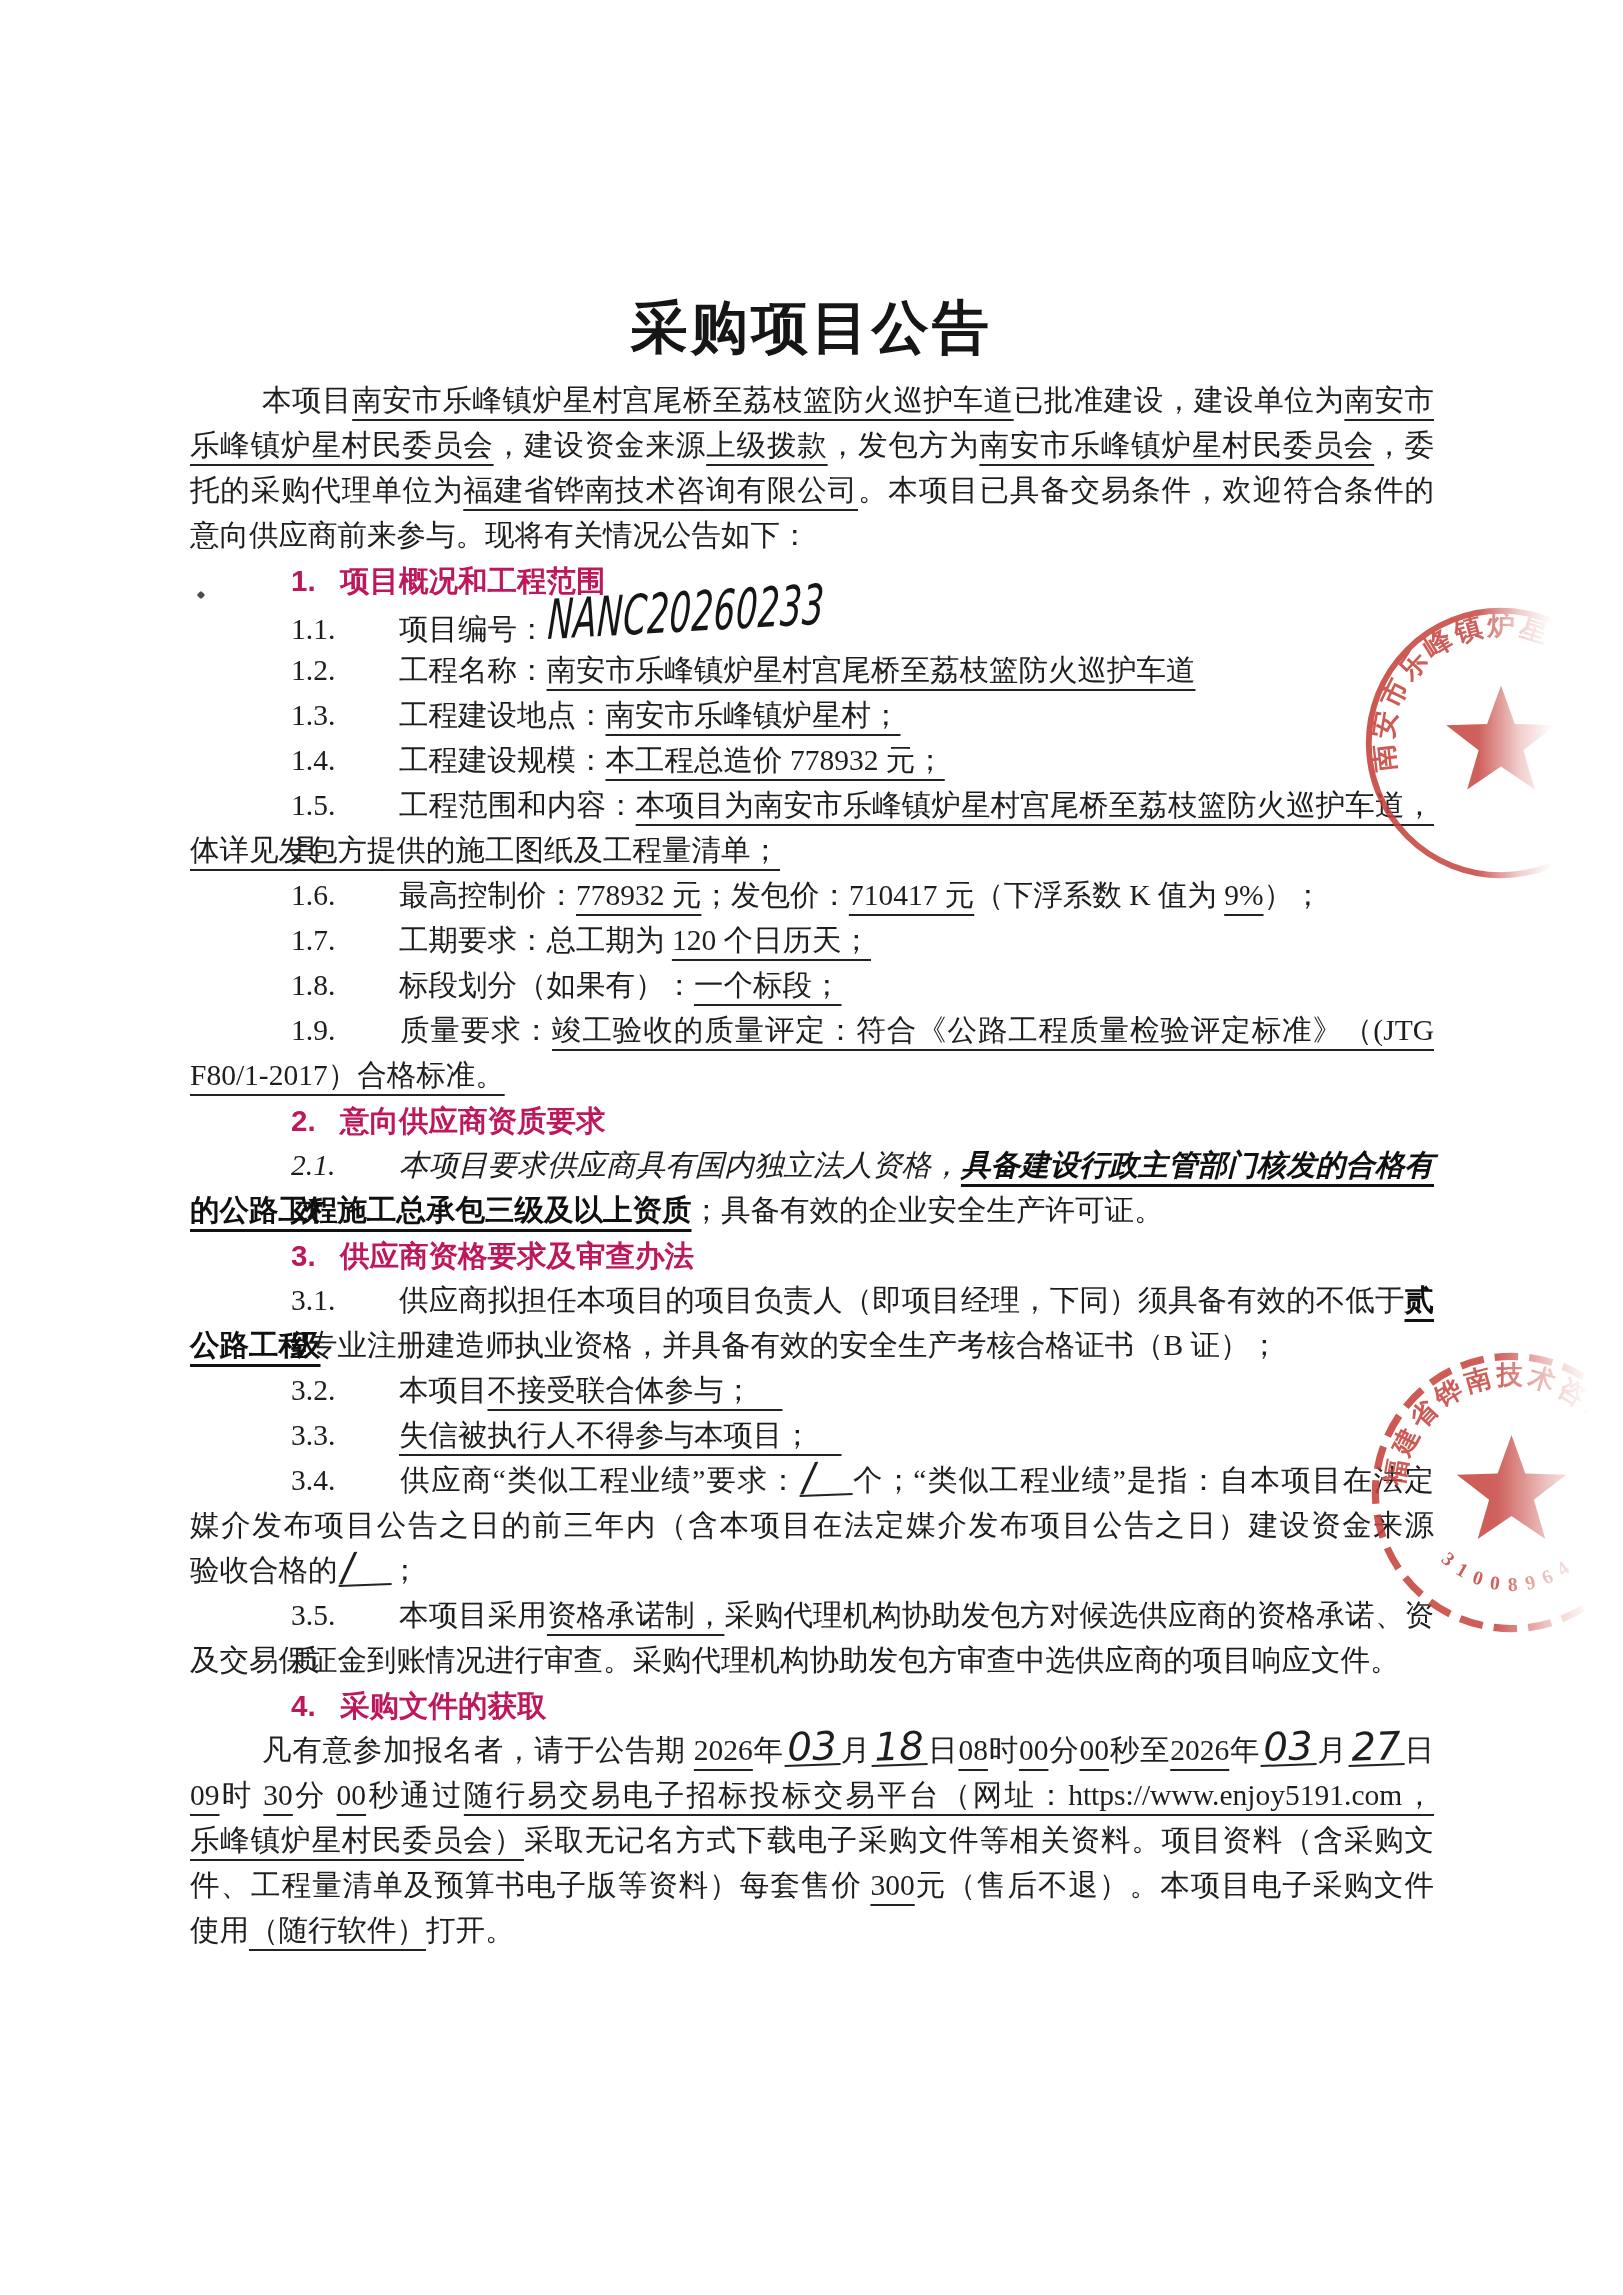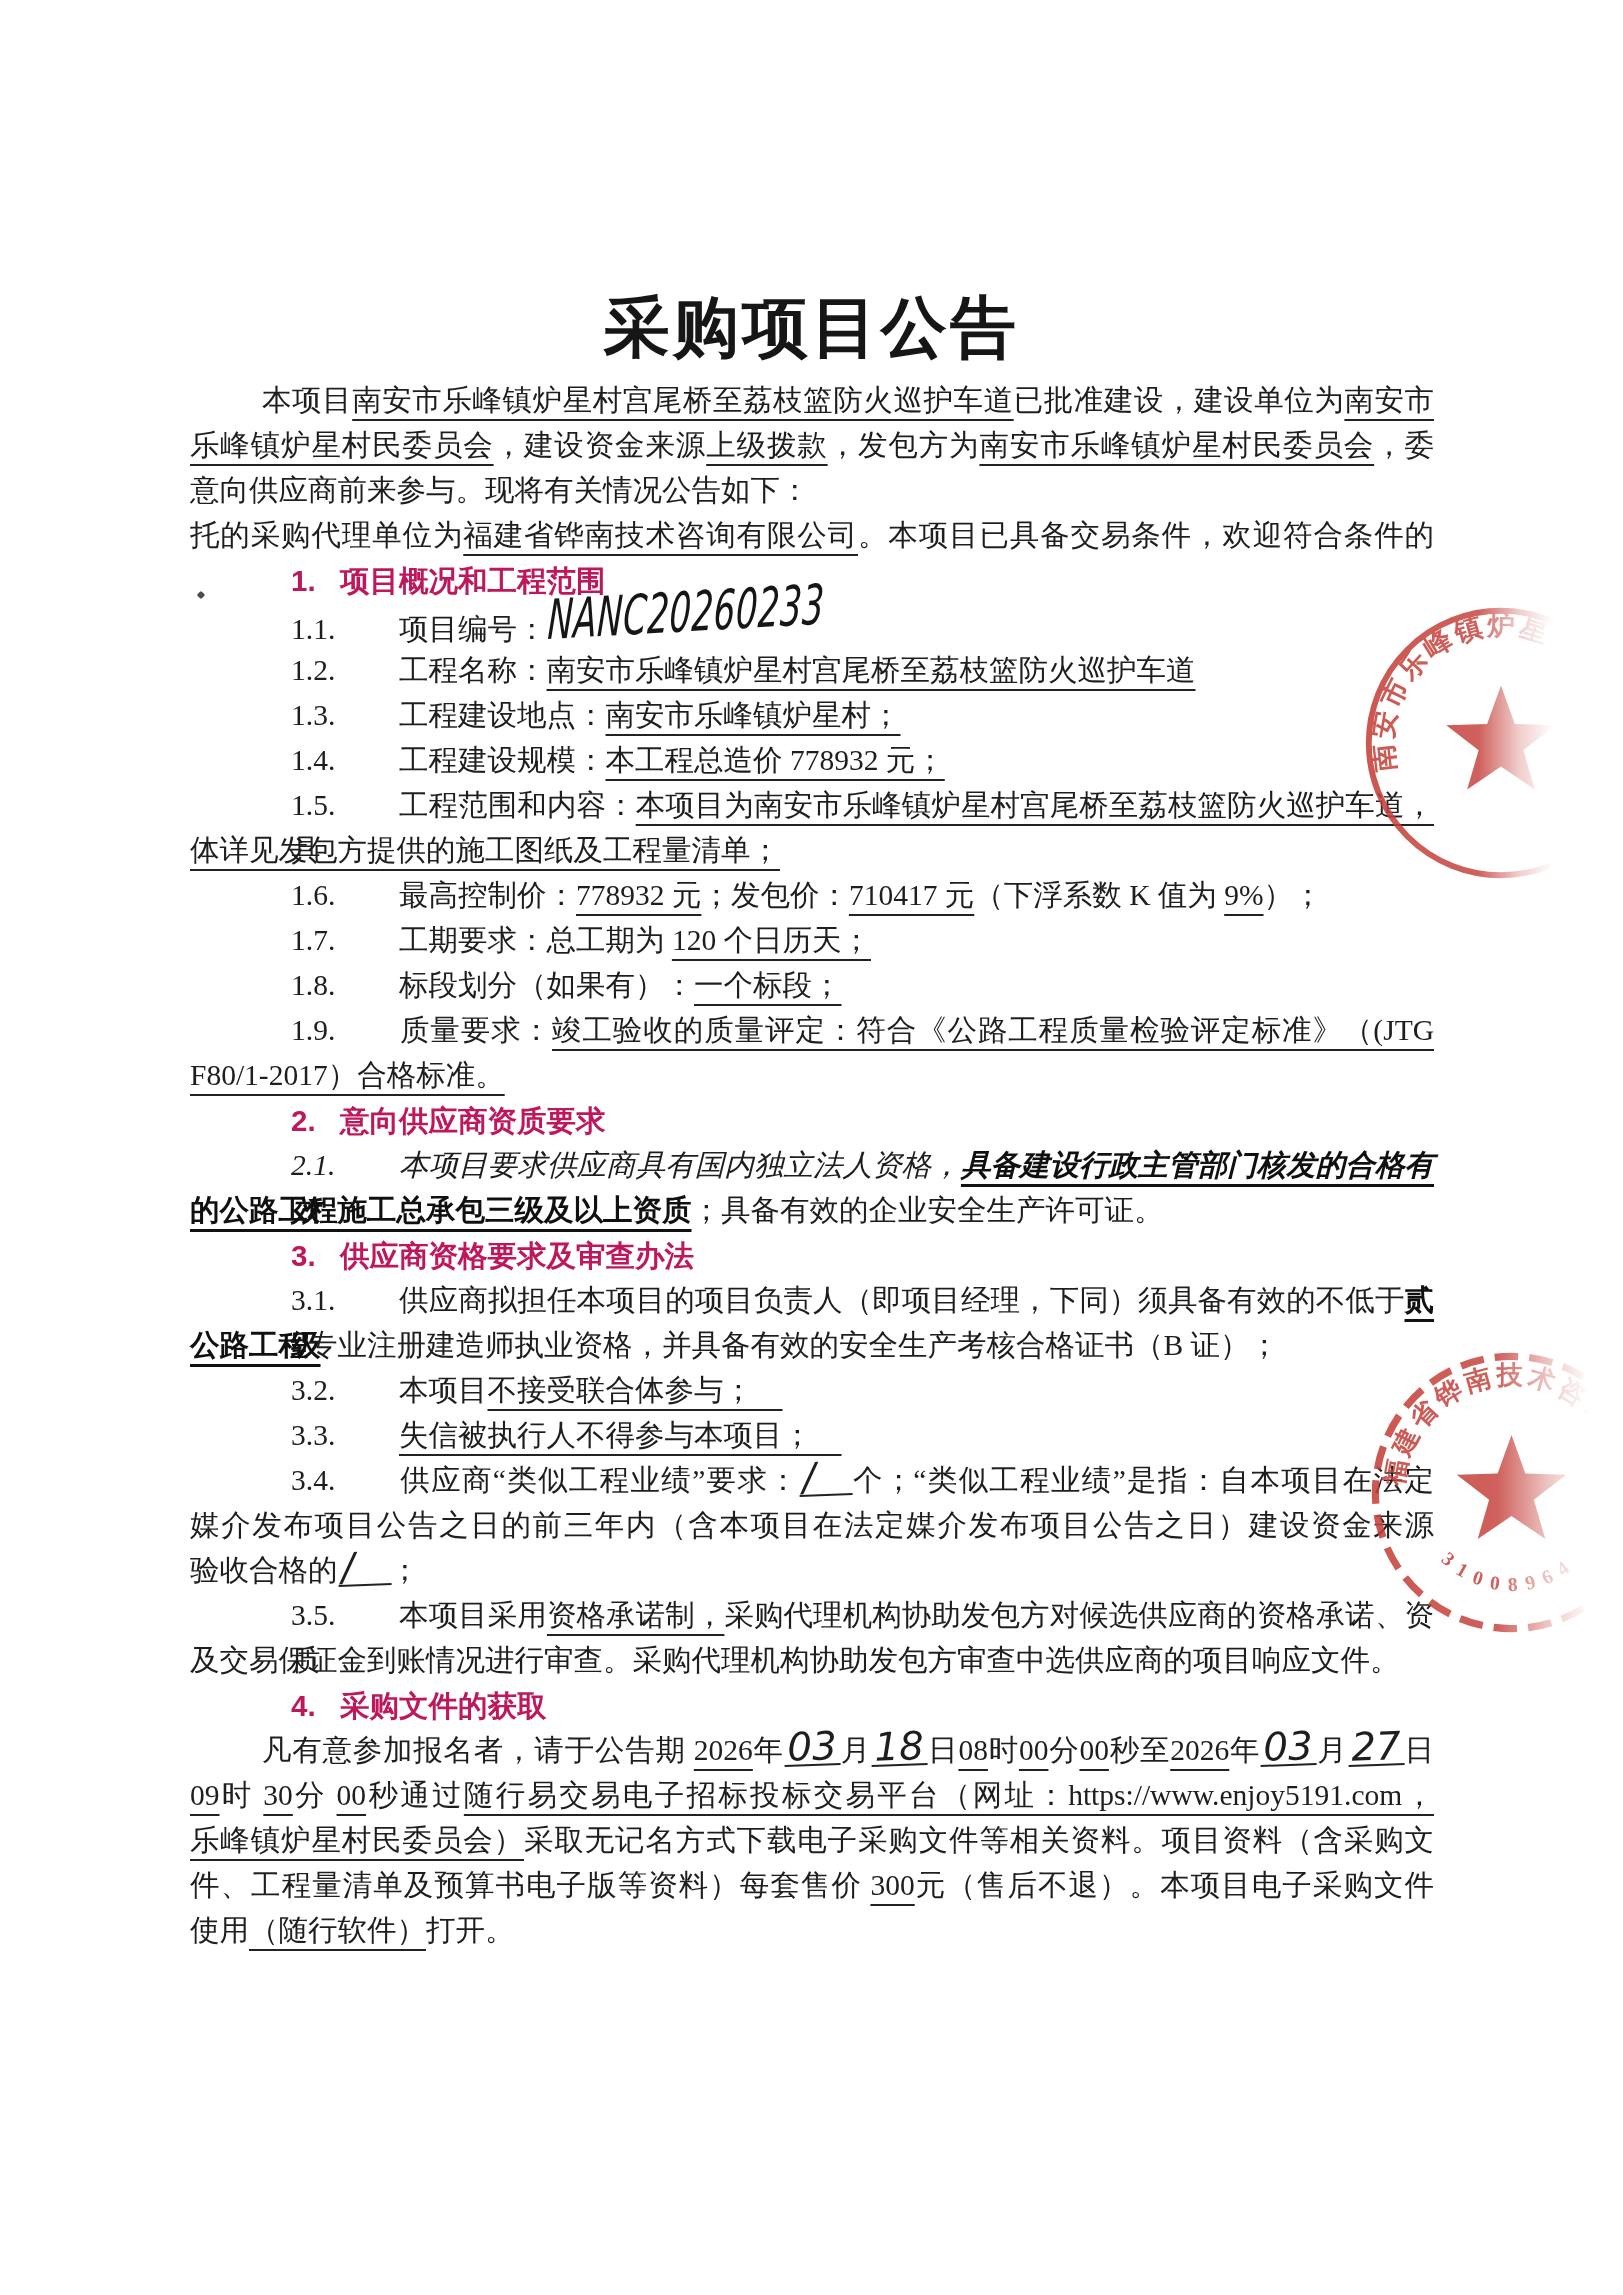--- a/index.html
+++ b/index.html
@@ -5,21 +5,21 @@
   html, body { margin:0; padding:0; background:#ffffff; }
   .page {
     position:relative; width:1623px; height:2295px;
     background:#ffffff; overflow:hidden;
     font-family:"Liberation Serif", serif; color:#1e1e1e;
     box-sizing:border-box; padding-top:295px;
   }
   .doc-title {
     text-align:center;
     font-family:"Liberation Sans", sans-serif;
-    font-weight:bold; font-size:66px; letter-spacing:3.3px;
+    font-weight:bold; font-size:57px; letter-spacing:3.3px;
     line-height:65px; margin:0 0 18.3px 0; color:#161616;
   }
   .doc-body { margin:16px 190px; width:1244px; }
   .line {
     position:relative; height:45px; line-height:45px; font-size:29.5px;
     text-align:justify; text-align-last:justify; text-justify:inter-character;
   }
   .line.last { text-align-last:left; }
   .line.header { font-family:Liberation Sans, sans-serif; font-weight:bold; color:#be185d; }
   .num { display:inline-block; }
@@ -60,22 +60,22 @@
 
 <div class="page">
 
   <div class="doc-title">采购项目公告</div>
 
   <div class="speck"></div>
 
   <div class="doc-body">
       <div class="line" style="padding-left: 72px;"><span class="seg">本项目</span><span class="seg s-u">南安市乐峰镇炉星村宫尾桥至荔枝篮防火巡护车道</span><span class="seg">已批准建设，建设单位为</span><span class="seg s-u">南安市</span></div>
       <div class="line"><span class="seg s-u">乐峰镇炉星村民委员会</span><span class="seg">，建设资金来源</span><span class="seg s-u">上级拨款</span><span class="seg">，发包方为</span><span class="seg s-u">南安市乐峰镇炉星村民委员会</span><span class="seg">，委</span></div>
+      <div class="line"><span class="seg">托的采购代理单位为</span><span class="seg s-u">福建省铧南技术咨询有限公司</span><span class="seg">。本项目已具备交易条件，欢迎符合条件的</span></div>
       <div class="line last"><span class="seg">意向供应商前来参与。现将有关情况公告如下：</span></div>
-      <div class="line"><span class="seg">托的采购代理单位为</span><span class="seg s-u">福建省铧南技术咨询有限公司</span><span class="seg">。本项目已具备交易条件，欢迎符合条件的</span></div>
       <div class="line last header" style="padding-left: 101px;"><span class="num" style="min-width: 49px;">1.</span><span class="seg">项目概况和工程范围</span></div>
       <div class="line last" style="padding-left: 101px;"><span class="num" style="min-width: 108px;">1.1.</span><span class="seg">项目编号：</span><span class="seg s-hwbig">NANC20260233</span></div>
       <div class="line last" style="padding-left: 101px;"><span class="num" style="min-width: 108px;">1.2.</span><span class="seg">工程名称：</span><span class="seg s-u">南安市乐峰镇炉星村宫尾桥至荔枝篮防火巡护车道</span></div>
       <div class="line last" style="padding-left: 101px;"><span class="num" style="min-width: 108px;">1.3.</span><span class="seg">工程建设地点：</span><span class="seg s-u">南安市乐峰镇炉星村；</span></div>
       <div class="line last" style="padding-left: 101px;"><span class="num" style="min-width: 108px;">1.4.</span><span class="seg">工程建设规模：</span><span class="seg s-u">本工程总造价 778932 元；</span></div>
       <div class="line" style="padding-left: 101px;"><span class="num" style="min-width: 108px;">1.5.</span><span class="seg">工程范围和内容：</span><span class="seg s-u">本项目为南安市乐峰镇炉星村宫尾桥至荔枝篮防火巡护车道，具</span></div>
       <div class="line last"><span class="seg s-u">体详见发包方提供的施工图纸及工程量清单；</span></div>
       <div class="line last" style="padding-left: 101px;"><span class="num" style="min-width: 108px;">1.6.</span><span class="seg">最高控制价：</span><span class="seg s-u">778932 元</span><span class="seg">；发包价：</span><span class="seg s-u">710417 元</span><span class="seg">（下浮系数 K 值为 </span><span class="seg s-u">9%</span><span class="seg">）；</span></div>
       <div class="line last" style="padding-left: 101px;"><span class="num" style="min-width: 108px;">1.7.</span><span class="seg">工期要求：总工期为 </span><span class="seg s-u">120 个日历天；</span></div>
       <div class="line last" style="padding-left: 101px;"><span class="num" style="min-width: 108px;">1.8.</span><span class="seg">标段划分（如果有）：</span><span class="seg s-u">一个标段；</span></div>

